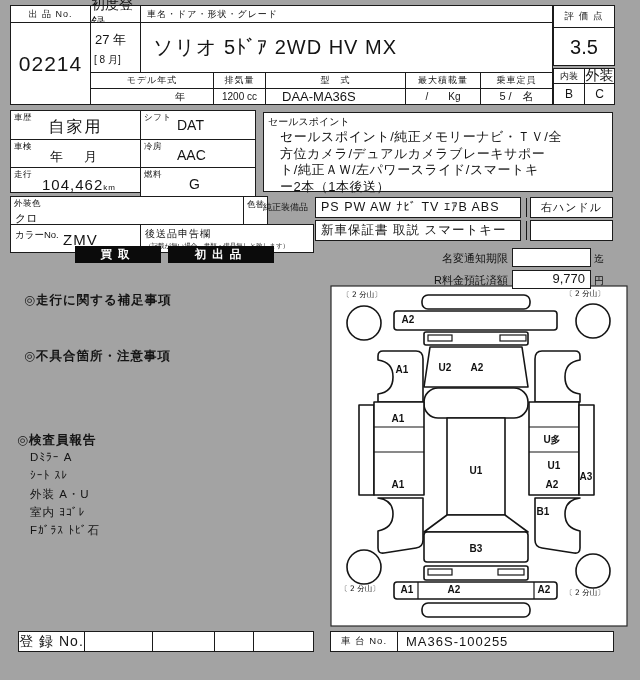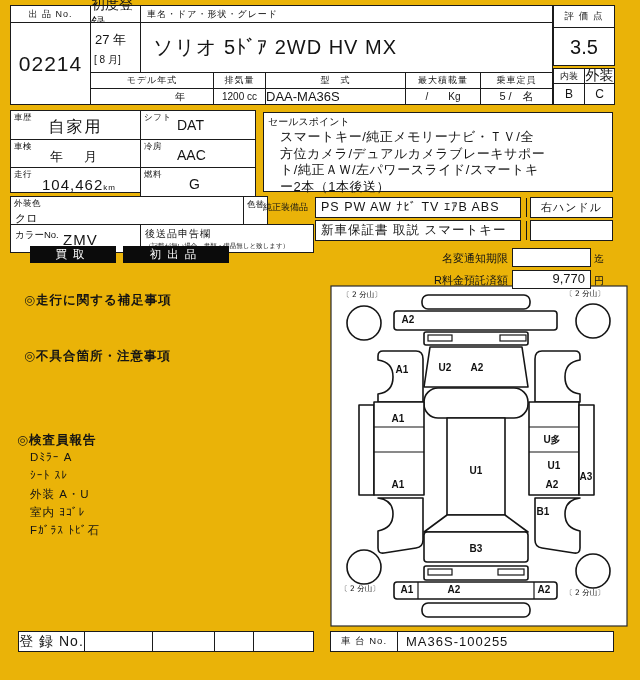--- a/index.html
+++ b/index.html
@@ -1,25 +1,25 @@
 <!DOCTYPE html>
 <html><head>
 <meta charset="utf-8">
 <style>
   html,body{margin:0;padding:0;background:#e8e8e4;}
-  #sheet{position:relative;width:640px;height:680px;background:#eab308;color:#141414;
+  #sheet{position:relative;width:640px;height:680px;background:#a3a3a3;color:#141414;
          font-family:"Liberation Sans","DejaVu Sans",sans-serif;overflow:hidden;}
   .abs{position:absolute;box-sizing:border-box;}
   .cell{position:absolute;box-sizing:border-box;border:1px solid #1b1b1b;background:#fff;}
   .ctr{display:flex;align-items:center;justify-content:center;}
   .hdr{font-size:9px;letter-spacing:1px;}
   .corner-lbl{position:absolute;top:1px;left:3px;font-size:8.5px;letter-spacing:0.5px;}
   .vline{position:absolute;width:1px;background:#151515;}
   .badge{position:absolute;background:#0b0b0b;color:#fff;display:flex;align-items:center;
-         justify-content:center;font-size:11.5px;font-weight:normal;letter-spacing:6px;}
+         justify-content:center;font-size:11.5px;font-weight:bold;letter-spacing:6px;margin-left:45px;}
   .note-head{position:absolute;font-size:12.5px;font-weight:bold;letter-spacing:1px;}
   .insp-item{position:absolute;font-size:11.5px;letter-spacing:1px;}
   .fee-lbl{position:absolute;font-size:11px;text-align:right;}
   .fee-box{position:absolute;box-sizing:border-box;border:1.5px solid #1b1b1b;background:#fff;z-index:3;}
   .fee-sfx{position:absolute;font-size:10px;}
   svg text{fill:#111;}
   .dmg-label{font:600 10px "Liberation Sans","DejaVu Sans",sans-serif;text-anchor:middle;dominant-baseline:middle;}
   .tire-label{font:7.5px "DejaVu Sans",sans-serif;text-anchor:middle;dominant-baseline:middle;}
   .car{fill:#fff;stroke:#151515;stroke-width:1.6;stroke-linejoin:round;}
   .carline{stroke:#151515;stroke-width:1.2;}
@@ -43,21 +43,21 @@
   <div class="cell" style="left:140px;top:22px;width:413px;height:51px;font-size:20px;line-height:48px;padding-left:12px;letter-spacing:1px;">ソリオ 5ﾄﾞｱ  2WD HV MX</div>
 
   <div class="cell ctr hdr" style="left:90px;top:72px;width:124px;height:17px;">モデル年式</div>
   <div class="cell ctr hdr" style="left:213px;top:72px;width:53px;height:17px;">排気量</div>
   <div class="cell ctr hdr" style="left:265px;top:72px;width:141px;height:17px;">型　式</div>
   <div class="cell ctr hdr" style="left:405px;top:72px;width:76px;height:17px;">最大積載量</div>
   <div class="cell ctr hdr" style="left:480px;top:72px;width:73px;height:17px;">乗車定員</div>
 
   <div class="cell" style="left:90px;top:88px;width:124px;height:17px;font-size:10px;text-align:right;line-height:15px;padding-right:28px;">年</div>
   <div class="cell ctr" style="left:213px;top:88px;width:53px;height:17px;font-size:10px;">1200 cc</div>
-  <div class="cell" style="left:265px;top:88px;width:141px;height:17px;font-size:13px;line-height:15px;padding-left:0;">DAA-MA36S</div>
+  <div class="cell" style="left:265px;top:88px;width:141px;height:17px;font-size:13px;line-height:15px;padding-left:16px;">DAA-MA36S</div>
   <div class="cell ctr" style="left:405px;top:88px;width:76px;height:17px;font-size:10px;">/　　Kg</div>
   <div class="cell ctr" style="left:480px;top:88px;width:73px;height:17px;font-size:11px;">5 /　名</div>
 
   <div class="cell" style="left:553px;top:5px;width:62px;height:61px;">
     <div style="border-bottom:1px solid #1b1b1b;height:21px;display:flex;align-items:center;justify-content:center;font-size:9.5px;letter-spacing:1px;">評 価 点</div>
     <div style="height:38px;display:flex;align-items:center;justify-content:center;font-size:20px;">3.5</div>
   </div>
   <div class="cell ctr" style="left:553px;top:68px;width:32px;height:16px;font-size:9px;">内装</div>
   <div class="cell ctr" style="left:584px;top:68px;width:31px;height:16px;font-size:14px;">外装</div>
   <div class="cell ctr" style="left:553px;top:83px;width:32px;height:22px;font-size:12px;">B</div>
@@ -102,21 +102,21 @@
     <div style="font-size:10px;padding:2px 0 0 4px;letter-spacing:1px;">後送品申告欄</div>
     <div style="font-size:6.5px;padding:1px 0 0 4px;white-space:nowrap;">（記載が無い場合、書類・備品無しと致します）</div>
   </div>
 
   <div class="badge" style="left:30px;top:246px;width:86px;height:17px;">買取</div>
   <div class="badge" style="left:123px;top:246px;width:106px;height:17px;">初出品</div>
 
   <div class="cell" style="left:263px;top:112px;width:350px;height:80px;">
     <div style="font-size:10px;padding:2px 0 0 4px;">セールスポイント</div>
     <div style="font-size:13px;line-height:16.5px;padding-left:16px;letter-spacing:0.5px;">
-      <span style="display:block;">スマートキー/純正メモリーナビ・ＴＶ/全</span>
+      <span style="display:block;">セールスポイント/純正メモリーナビ・ＴＶ/全</span>
       <span style="display:block;">方位カメラ/デュアルカメラブレーキサポー</span>
       <span style="display:block;">ト/純正ＡＷ/左パワースライド/スマートキ</span>
       <span style="display:block;">ー2本（1本後送）</span>
     </div>
   </div>
 
   <div class="abs" style="left:263px;top:201px;font-size:9px;">純正装備品</div>
   <div class="cell" style="left:315px;top:197px;width:206px;height:21px;font-size:12.5px;line-height:19px;padding-left:5px;letter-spacing:1px;">PS PW AW ﾅﾋﾞ TV ｴｱB ABS</div>
   <div class="vline" style="left:526px;top:198px;height:19px;"></div>
   <div class="cell ctr" style="left:530px;top:197px;width:83px;height:21px;font-size:11px;letter-spacing:1px;">右ハンドル</div>

